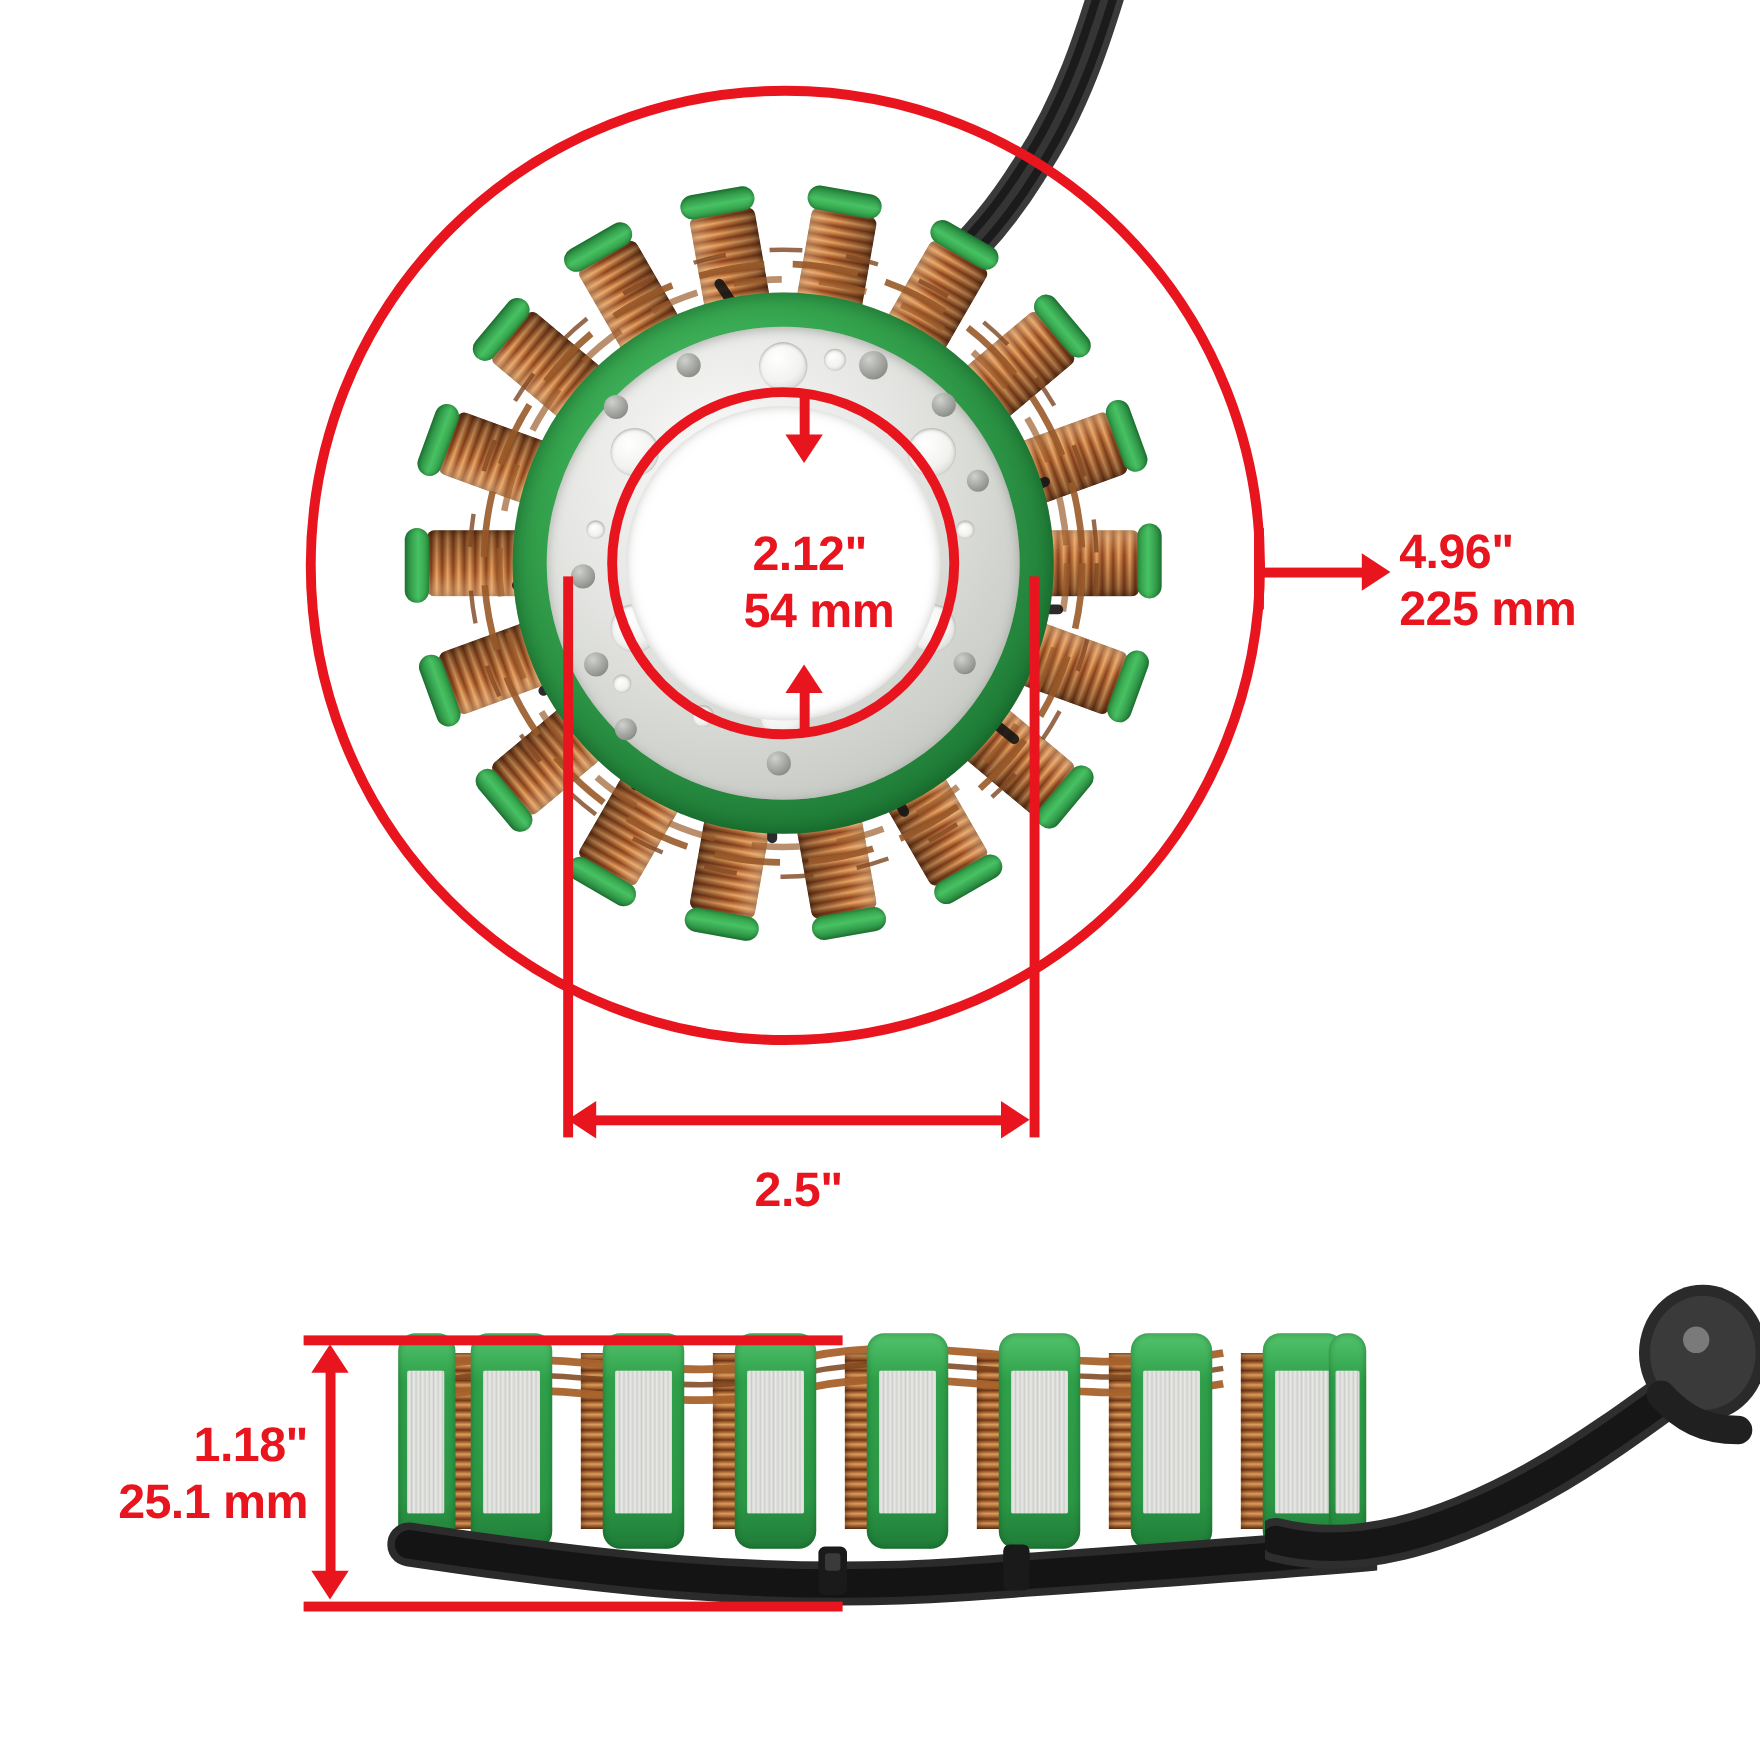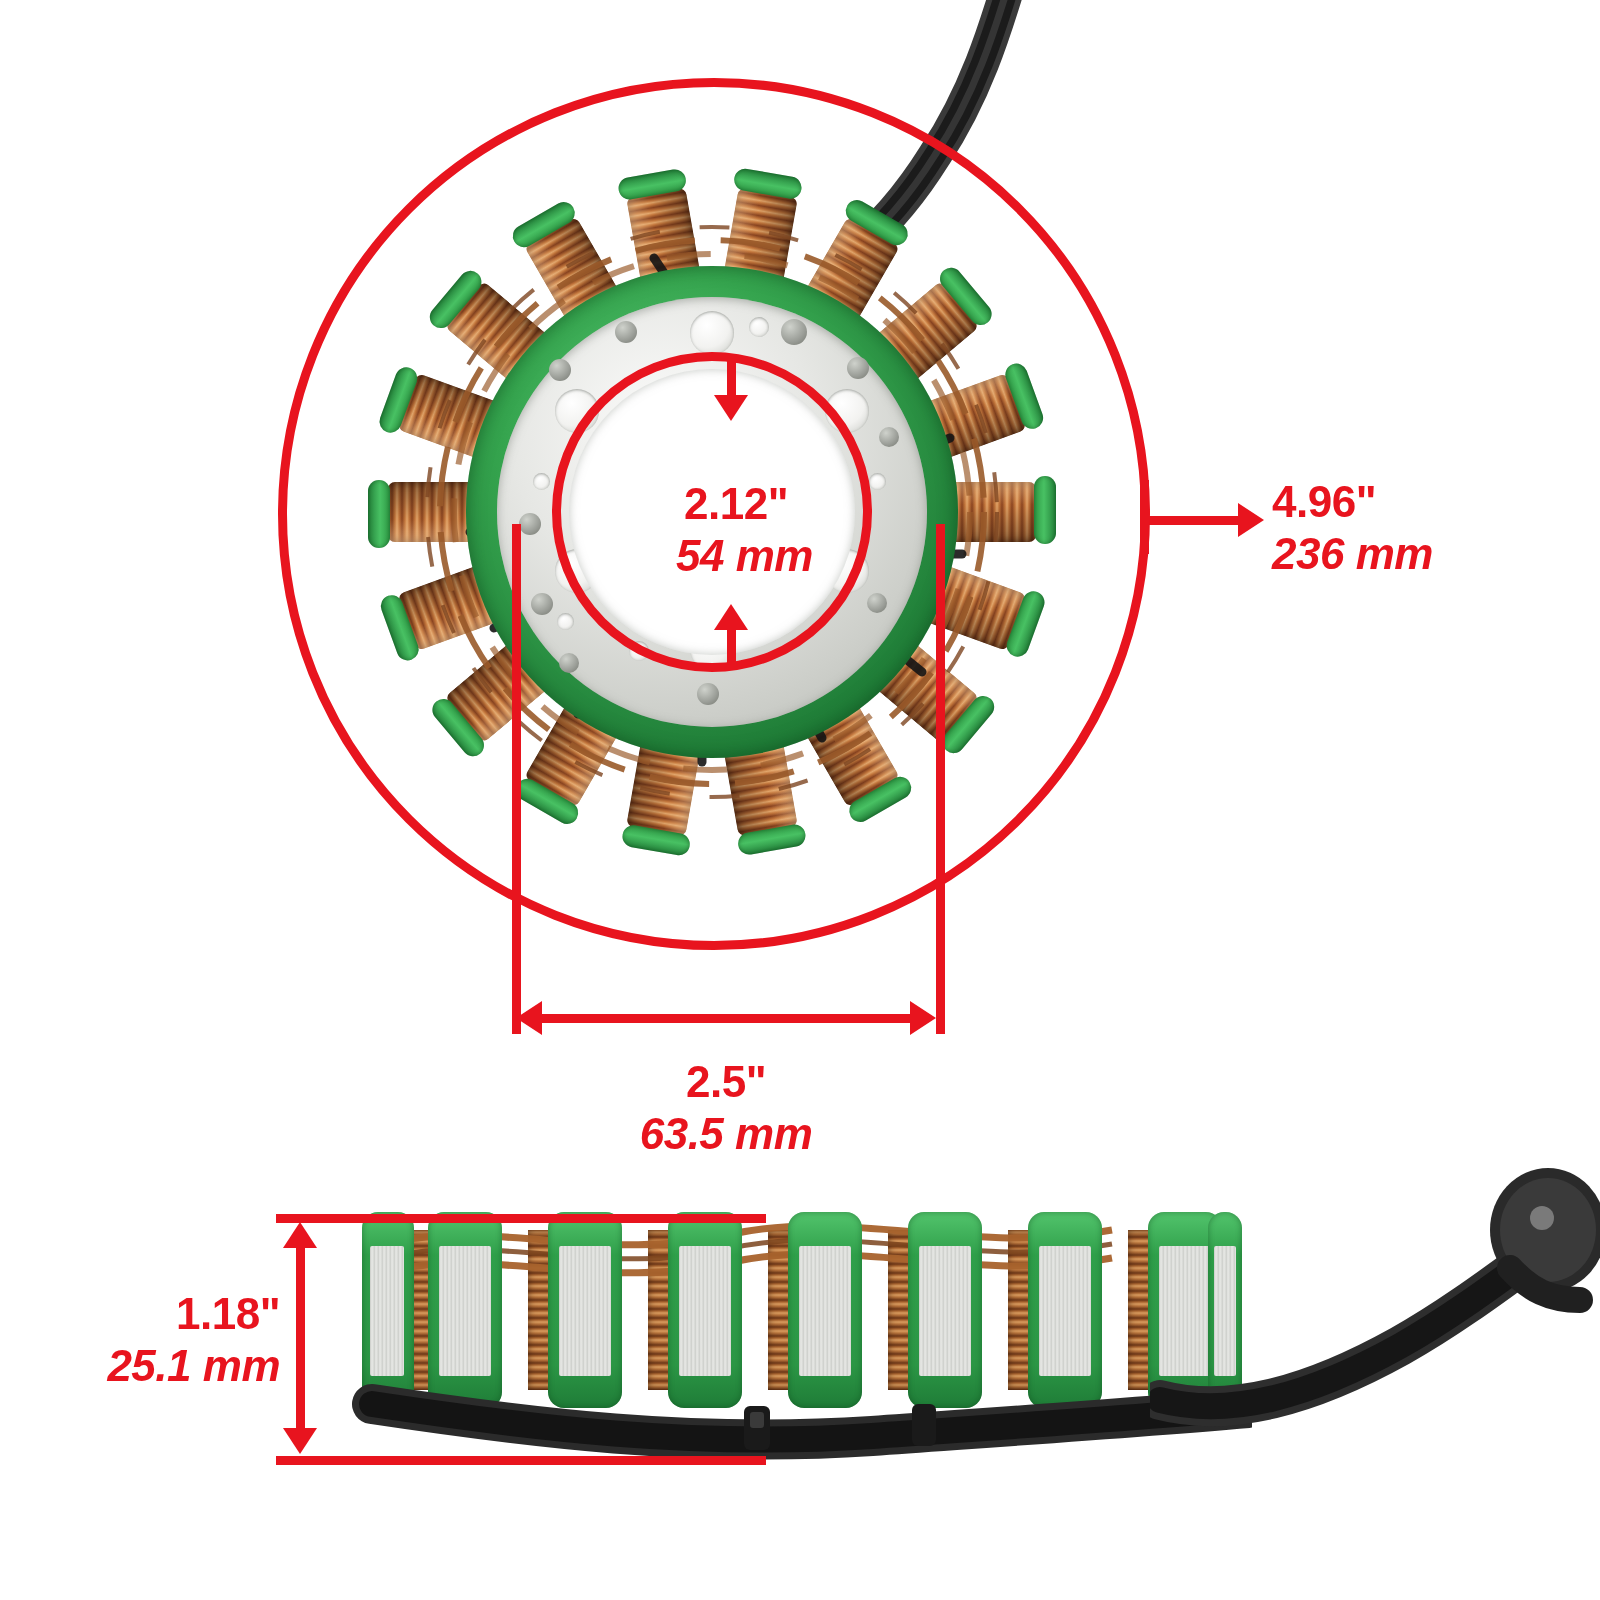--- a/index.html
+++ b/index.html
@@ -20,21 +20,21 @@
   .abs { position: absolute; }
   .dim-text {
     position: absolute;
     color: #e8141e;
     font-weight: bold;
     font-size: 44px;
     line-height: 1.18;
     white-space: nowrap;
     letter-spacing: -0.5px;
   }
-  .dim-text .l2 { display: block; font-style: italic; }
+  .dim-text .l2 { display: block; }
 
   
   #topview {
     position: absolute;
     left: 262px; top: 62px;
     width: 900px; height: 900px;
   }
 
   
   .pole-ring { position: absolute; inset: 0; }
@@ -385,32 +385,31 @@
   <div class="dim-text" style="left:676px; top:478px; text-align:center; width:120px;">
     <span>2.12"</span>
     <span class="l2">54 mm</span>
   </div>
 
   <div class="h-line" style="left:1146px; top:516px; width:96px;"></div>
   <div class="arrow-right" style="left:1238px; top:503px;"></div>
   <div class="v-line" style="left:1140px; top:480px; height:74px;"></div>
   <div class="dim-text" style="left:1272px; top:476px;">
     <span>4.96"</span>
-    <span class="l2">236 mm</span>
+    <span class="l2">225 mm</span>
   </div>
 
   <div class="v-line" style="left:512px; top:524px; height:510px;"></div>
   <div class="v-line" style="left:936px; top:524px; height:510px;"></div>
 
   <div class="h-line" style="left:536px; top:1014px; width:392px;"></div>
   <div class="arrow-left" style="left:516px; top:1001px;"></div>
   <div class="arrow-right" style="left:910px; top:1001px;"></div>
   <div class="dim-text" style="left:616px; top:1056px; text-align:center; width:220px;">
     <span>2.5"</span>
-    <span class="l2">63.5 mm</span>
   </div>
 
   <div id="sideview">
 
     <div class="sv-coil" style="left:56px;"></div>
     <div class="sv-coil" style="left:176px;"></div>
     <div class="sv-coil" style="left:296px;"></div>
     <div class="sv-coil" style="left:416px;"></div>
     <div class="sv-coil" style="left:536px;"></div>
     <div class="sv-coil" style="left:656px;"></div>

